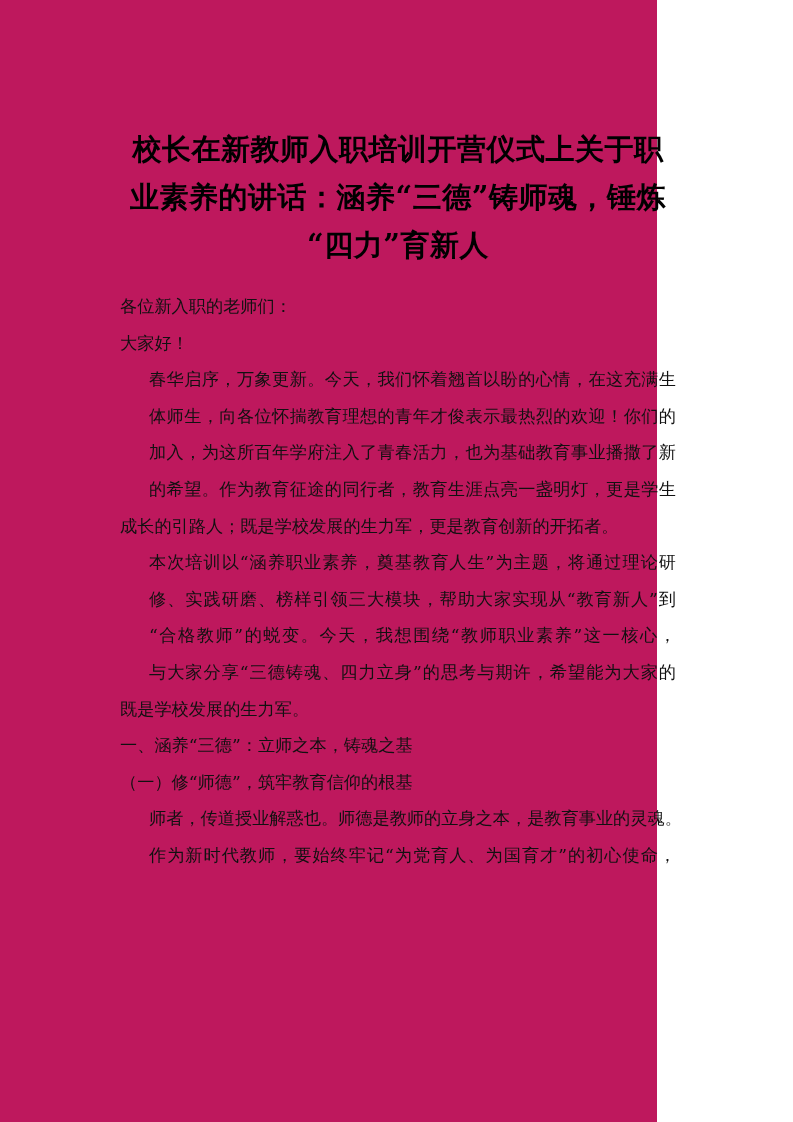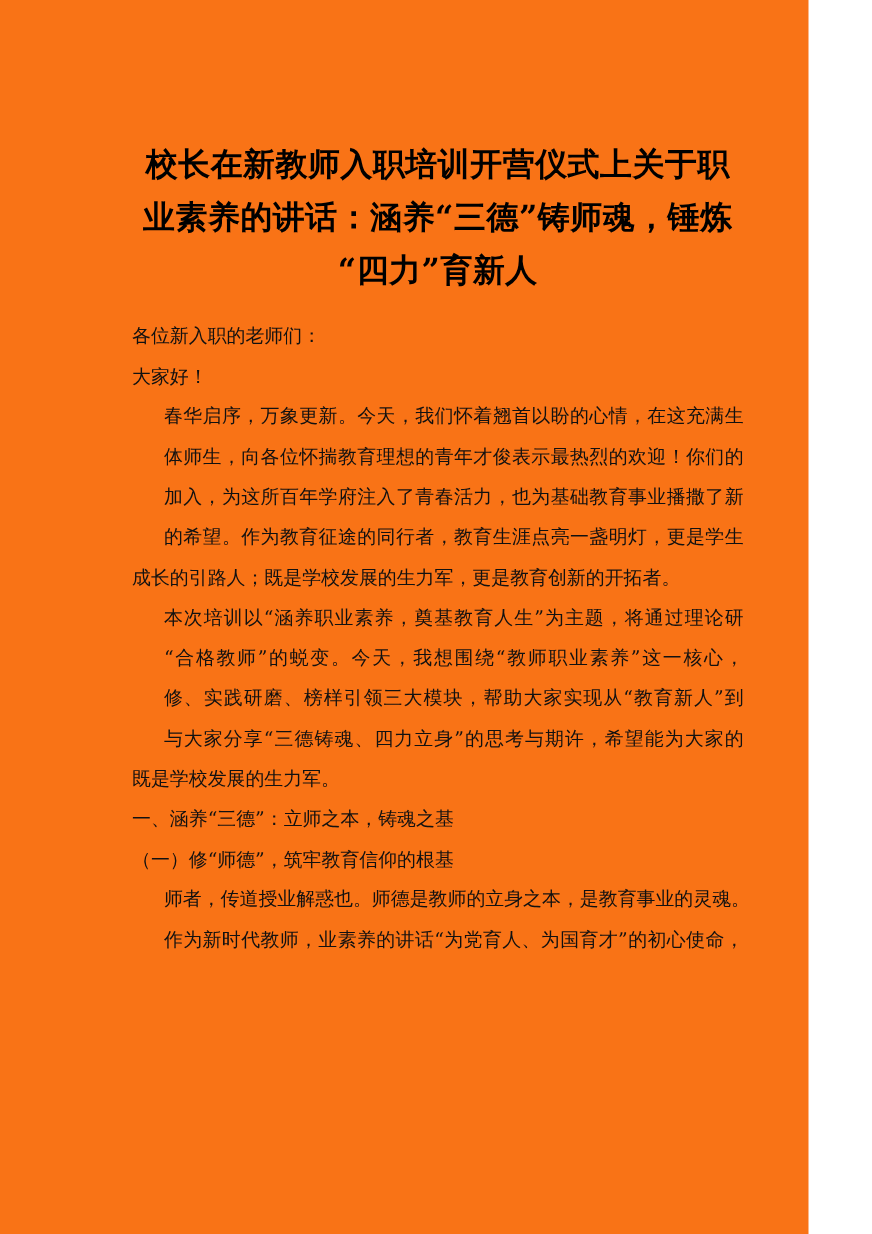--- a/index.html
+++ b/index.html
@@ -1,17 +1,17 @@
 <!DOCTYPE html>
 <html><head>
 <meta charset="utf-8">
 <style>
   html, body { margin: 0; padding: 0; background: #ffffff; }
   body { width: 793px; height: 1122px; position: relative; overflow: hidden; color: #111; }
-  .page { position: absolute; left: 0; top: 0; width: 735px; height: 1122px; background: #f97316; }
+  .page { position: absolute; left: 0; top: 0; width: 657px; height: 1122px; background: #be185d; }
   .title {
     position: absolute; left: 118px; width: 560px; top: 125px;
     font-family: "DejaVu Serif", "Liberation Serif", serif;
     font-weight: bold; font-size: 29px; line-height: 48px;
     text-align: center; letter-spacing: 0.5px; color: #000;
   }
   .title div { white-space: nowrap; }
   .body {
     position: absolute; left: 120px; width: 556px; top: 288px;
     font-family: "DejaVu Serif", "Liberation Serif", serif;
@@ -37,27 +37,27 @@
     <div>
       <div class="ln justify">春华启序，万象更新。今天，我们怀着翘首以盼的心情，在这充满生</div>
       <div class="ln justify">体师生，向各位怀揣教育理想的青年才俊表示最热烈的欢迎！你们的</div>
       <div class="ln justify">加入，为这所百年学府注入了青春活力，也为基础教育事业播撒了新</div>
       <div class="ln justify">的希望。作为教育征途的同行者，教育生涯点亮一盏明灯，更是学生</div>
       <div class="ln">成长的引路人；既是学校发展的生力军，更是教育创新的开拓者。</div>
     </div>
 
     <div>
       <div class="ln justify">本次培训以“涵养职业素养，奠基教育人生”为主题，将通过理论研</div>
+      <div class="ln justify">修、实践研磨、榜样引领三大模块，帮助大家实现从“教育新人”到</div>
       <div class="ln justify">“合格教师”的蜕变。今天，我想围绕“教师职业素养”这一核心，</div>
-      <div class="ln justify">修、实践研磨、榜样引领三大模块，帮助大家实现从“教育新人”到</div>
       <div class="ln justify">与大家分享“三德铸魂、四力立身”的思考与期许，希望能为大家的</div>
       <div class="ln">既是学校发展的生力军。</div>
     </div>
 
     <div class="ln">一、涵养“三德”：立师之本，铸魂之基</div>
     <div class="ln">（一）修“师德”，筑牢教育信仰的根基</div>
 
     <div>
       <div class="ln justify">师者，传道授业解惑也。师德是教师的立身之本，是教育事业的灵魂。</div>
-      <div class="ln justify">作为新时代教师，业素养的讲话“为党育人、为国育才”的初心使命，</div>
+      <div class="ln justify">作为新时代教师，要始终牢记“为党育人、为国育才”的初心使命，</div>
     </div>
   </div>
 </div>
 
 </body></html>

